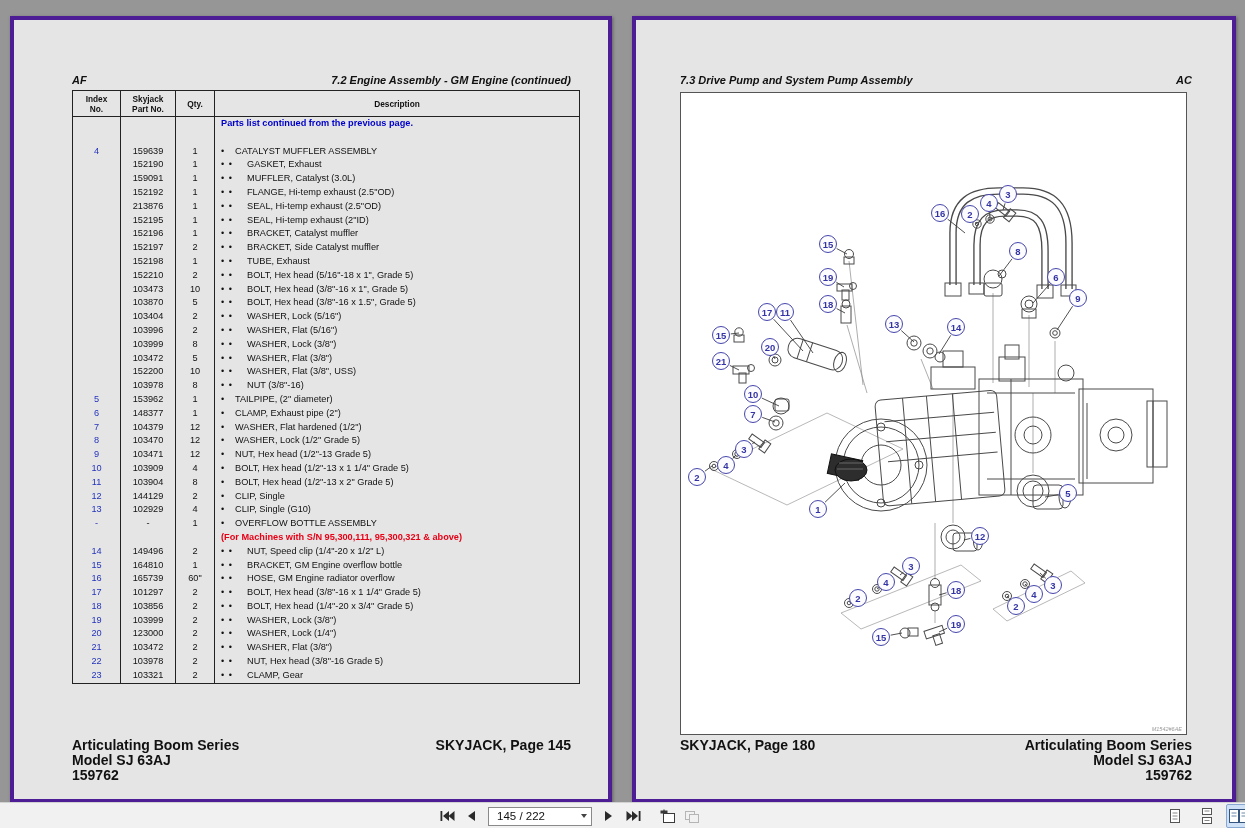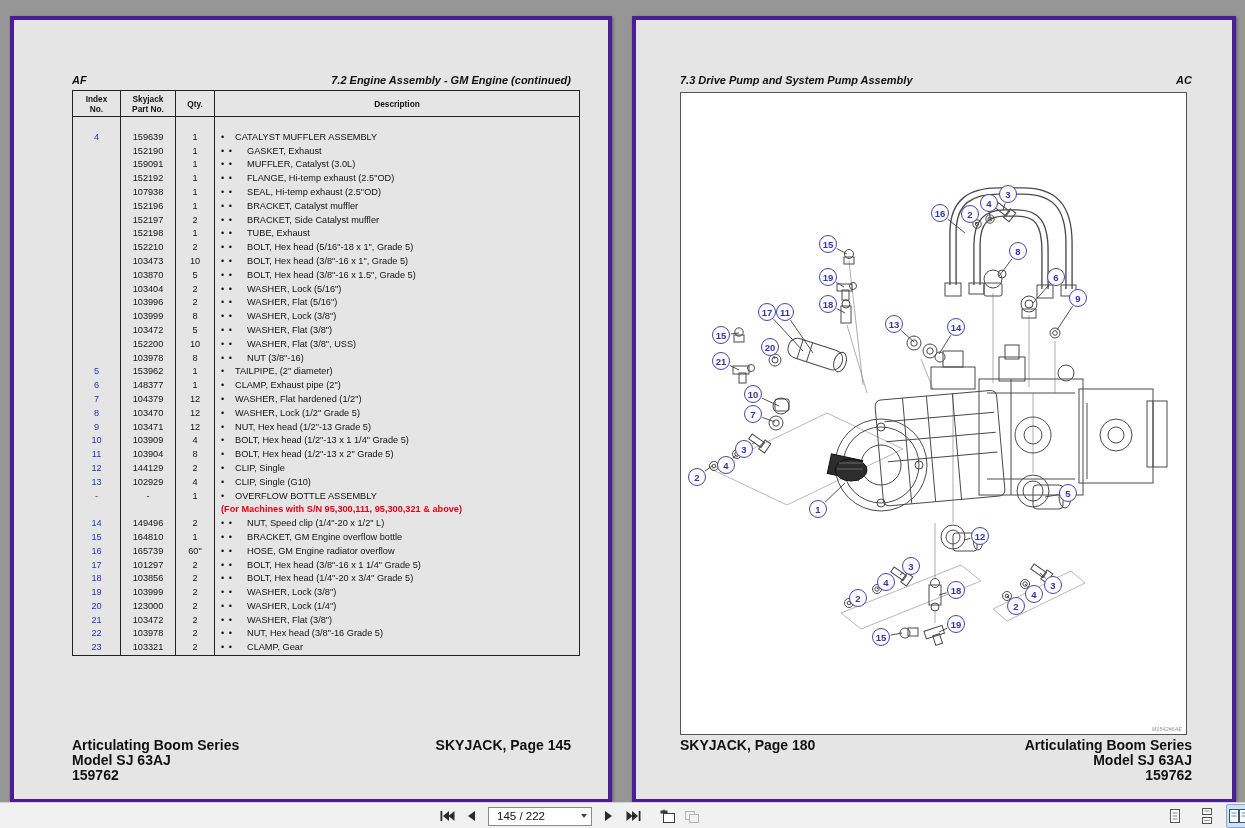--- a/index.html
+++ b/index.html
@@ -106,20 +106,26 @@
         <th>
           <div><span>Description</span></div>
           </th>
       </tr>
     </thead>
     <tbody>
         <tr>
           <td class="ci"></td>
           <td class="cp"></td>
           <td class="cq"></td>
+          <td class="cd"><span class="noteBlue">Parts list continued from the previous page.</span></td>
+        </tr>
+        <tr>
+          <td class="ci"></td>
+          <td class="cp"></td>
+          <td class="cq"></td>
           <td class="cd">&nbsp;</td>
         </tr>
         <tr>
           <td class="ci">4</td>
           <td class="cp">159639</td>
           <td class="cq">1</td>
           <td class="cd"><span class="blt">•</span><span>CATALYST MUFFLER ASSEMBLY</span></td>
         </tr>
         <tr>
           <td class="ci"></td>
@@ -134,23 +140,29 @@
           <td class="cd"><span class="blt l1">• •</span><span>MUFFLER, Catalyst (3.0L)</span></td>
         </tr>
         <tr>
           <td class="ci"></td>
           <td class="cp">152192</td>
           <td class="cq">1</td>
           <td class="cd"><span class="blt l1">• •</span><span>FLANGE, Hi-temp exhaust (2.5"OD)</span></td>
         </tr>
         <tr>
           <td class="ci"></td>
-          <td class="cp">107938</td>
+          <td class="cp">213876</td>
           <td class="cq">1</td>
           <td class="cd"><span class="blt l1">• •</span><span>SEAL, Hi-temp exhaust (2.5"OD)</span></td>
+        </tr>
+        <tr>
+          <td class="ci"></td>
+          <td class="cp">152195</td>
+          <td class="cq">1</td>
+          <td class="cd"><span class="blt l1">• •</span><span>SEAL, Hi-temp exhaust (2"ID)</span></td>
         </tr>
         <tr>
           <td class="ci"></td>
           <td class="cp">152196</td>
           <td class="cq">1</td>
           <td class="cd"><span class="blt l1">• •</span><span>BRACKET, Catalyst muffler</span></td>
         </tr>
         <tr>
           <td class="ci"></td>
           <td class="cp">152197</td>

